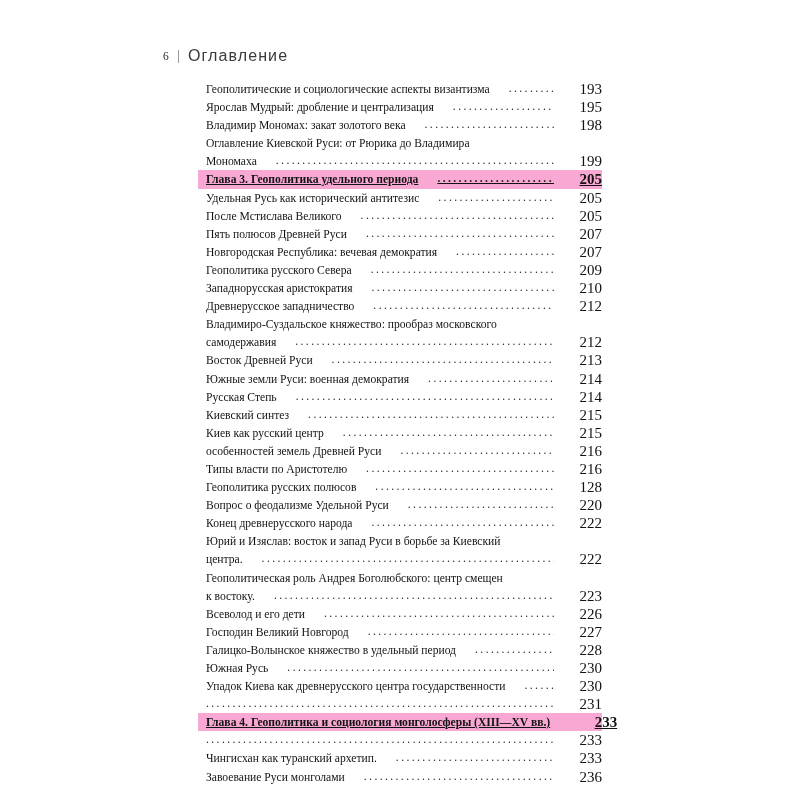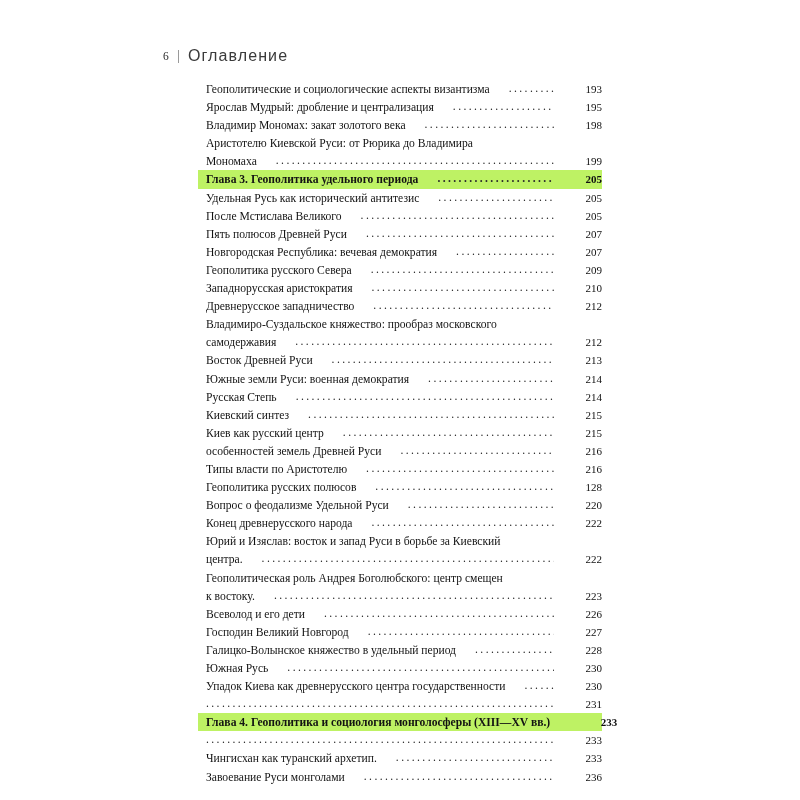--- a/index.html
+++ b/index.html
@@ -74,34 +74,35 @@
     white-space: nowrap;
     font-size: 11.6px;
     letter-spacing: 2.4px;
     color: #2b2b2b;
     margin: 0 2px 1px 0;
   }
   .row .page-num {
     flex: 0 0 auto;
     width: 30px;
     text-align: right;
-    font-size: 11px;
+    font-size: 15px;
     color: #111111;
   }
   .row.nodots .leaders { visibility: hidden; }
   .row.nopage .page-num { visibility: hidden; }
 
   .chapter {
-    background: #bef264;
+    background: #f9a8d4;
     font-weight: bold;
     margin-left: -8px;
     padding-left: 8px;
     padding-right: 0px;
     width: calc(100% + 8px);
     box-sizing: border-box;
+    text-decoration: underline;
   }
   .chapter .title { font-weight: bold; }
   .chapter .page-num { font-weight: bold; }
   .chapter .leaders { color: #2b2b2b; }
 </style>
 </head>
 <body>
 
 <div class="page">
 
@@ -121,21 +122,21 @@
         <span class="title">Ярослав Мудрый: дробление и централизация</span>
         <span class="leaders">........................................................................................................................</span>
         <span class="page-num">195</span>
       </div>
       <div class="row">
         <span class="title">Владимир Мономах: закат золотого века</span>
         <span class="leaders">........................................................................................................................</span>
         <span class="page-num">198</span>
       </div>
       <div class="row nodots nopage">
-        <span class="title">Аристотелю Киевской Руси:  от Рюрика до Владимира</span>
+        <span class="title">Оглавление Киевской Руси:  от Рюрика до Владимира</span>
         <span class="leaders">........................................................................................................................</span>
         <span class="page-num"></span>
       </div>
       <div class="row">
         <span class="title">Мономаха</span>
         <span class="leaders">........................................................................................................................</span>
         <span class="page-num">199</span>
       </div>
       <div class="row chapter">
         <span class="title">Глава 3. Геополитика удельного периода</span>

